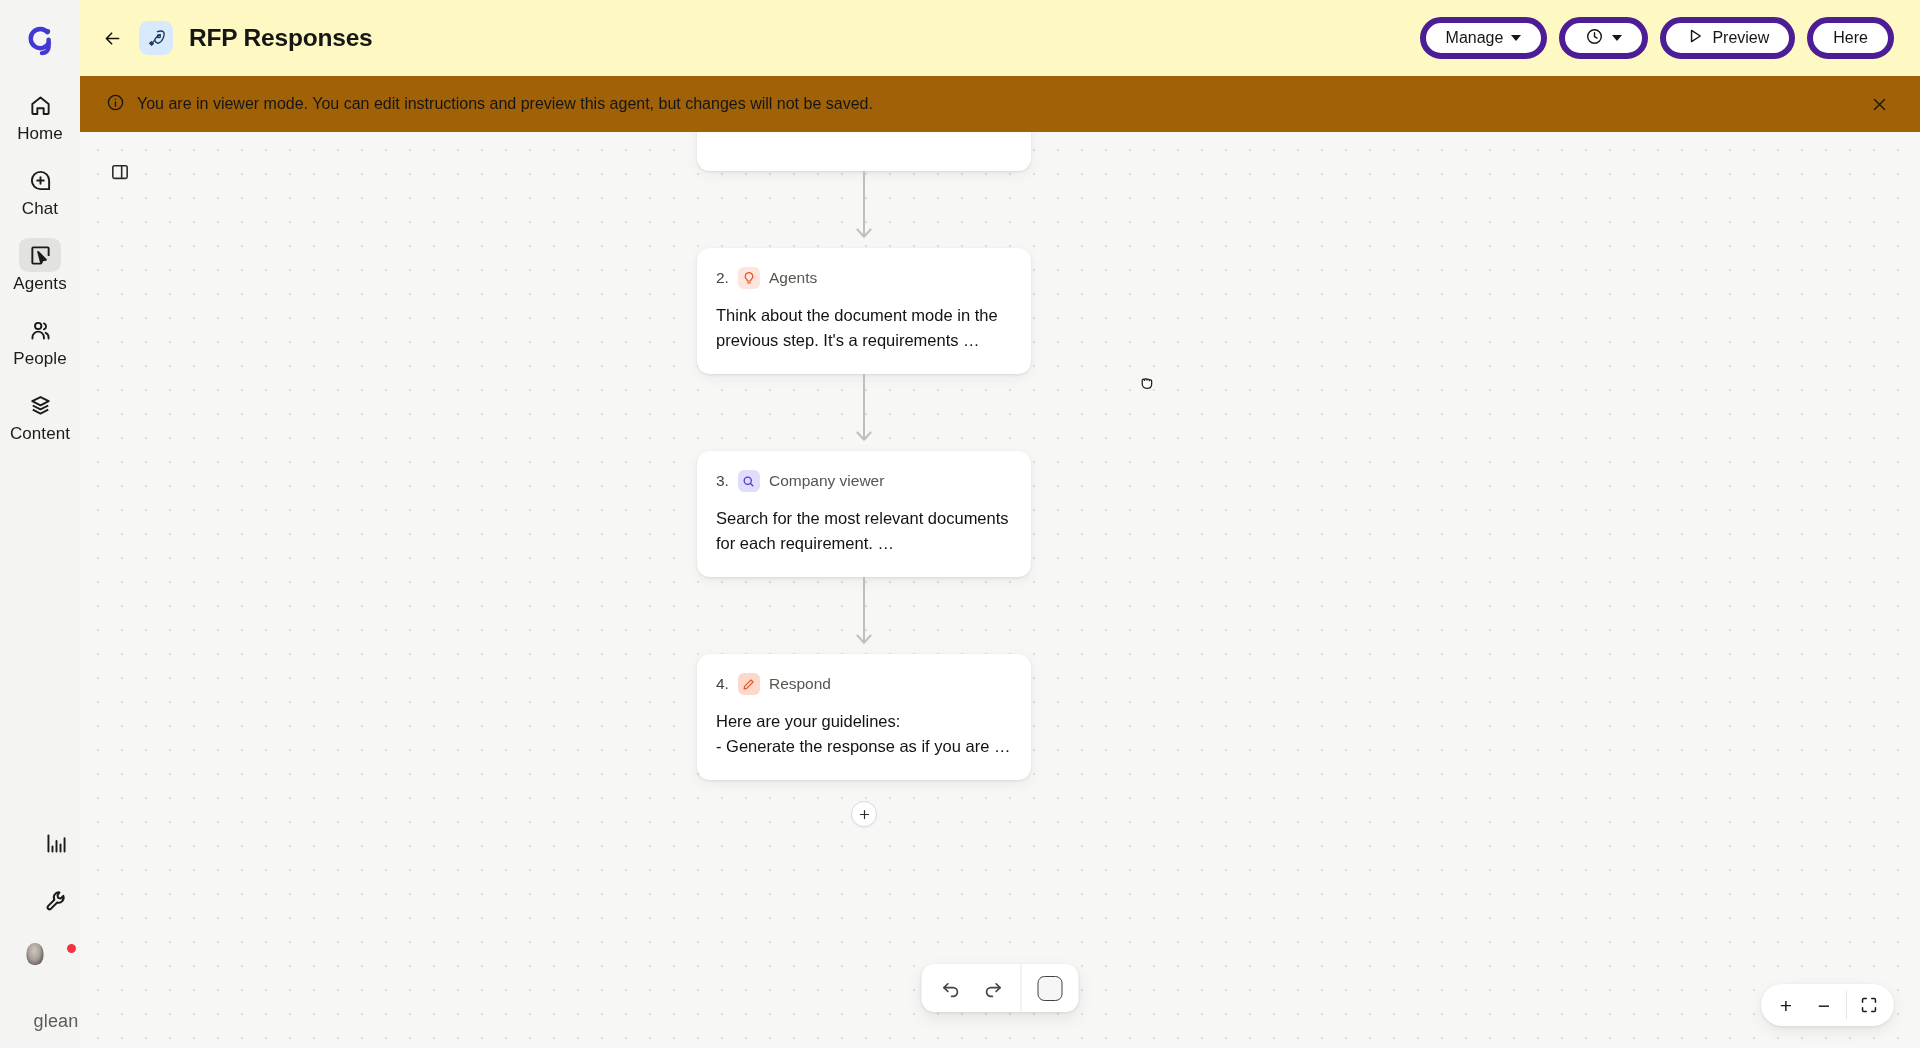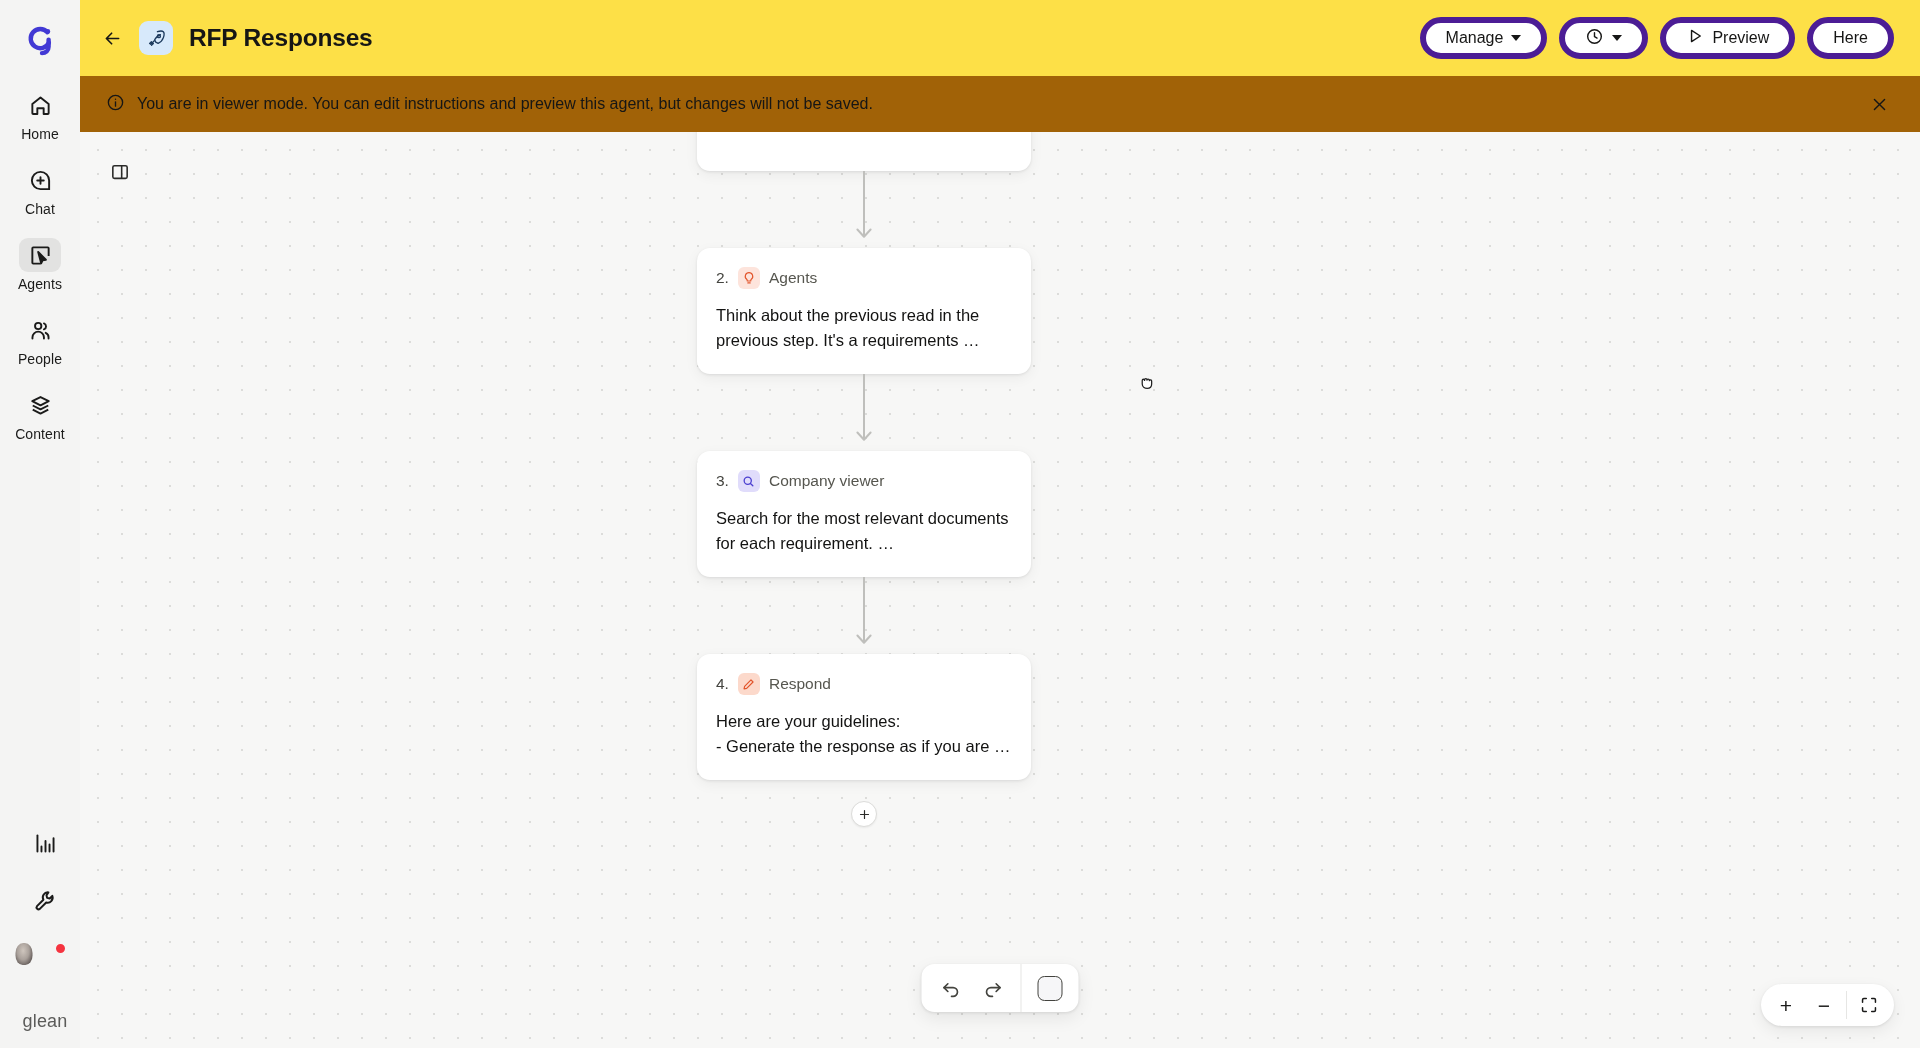--- a/index.html
+++ b/index.html
@@ -25,25 +25,25 @@
   .rail-item {
     width: 64px; display: flex; flex-direction: column; align-items: center;
     cursor: pointer; padding: 2px 0 0 0;
   }
   .rail-icon-wrap {
     width: 42px; height: 34px; border-radius: 9px;
     display: flex; align-items: center; justify-content: center;
   }
   .rail-item.active .rail-icon-wrap { background: #e2e2e1; }
   .rail-label {
-    font-size: 14px; color: #1b1b1a; margin-top: 5px;
+    font-size: 17px; color: #1b1b1a; margin-top: 5px;
     letter-spacing: .1px; line-height: 14px;
   }
   .rail-bottom {
-    position: absolute; bottom: 0; left: 5px; width: 80px;
+    position: absolute; bottom: 0; left: 16px; width: 80px;
     display: flex; flex-direction: column; align-items: center; gap: 26px;
     padding-bottom: 16px;
   }
   .rail-bottom-icon { width: 32px; height: 32px; display:flex; align-items:center; justify-content:center; cursor:pointer;}
   .avatar-wrap { position: relative; width: 42px; height: 42px; cursor: pointer; }
   .avatar {
     width: 42px; height: 42px; border-radius: 50%;
     background: radial-gradient(circle at 50% 38%, #8d8d8d 0%, #565656 26%, #1d1d1d 58%, #0b0b0b 100%);
     overflow: hidden; position: relative;
   }
@@ -56,21 +56,21 @@
     position: absolute; top: -1px; right: -1px; width: 13px; height: 13px;
     border-radius: 50%; background: #f5333f; border: 2px solid #f4f4f3;
   }
   .wordmark { font-size: 18px; color: #5b5b59; letter-spacing: .2px; font-weight: 400; }
 
   
   .right { flex: 1; display: flex; flex-direction: column; height: 1048px; position: relative; }
 
   
   .header {
-    height: 76px; background: #fde047; display: flex; align-items: center;
+    height: 76px; background: #fef9c3; display: flex; align-items: center;
     padding: 0 26px 0 14px; flex: 0 0 76px;
   }
   .back-btn {
     width: 36px; height: 36px; border-radius: 8px; background: transparent;
     border: none; display: flex; align-items: center; justify-content: center; cursor: pointer;
   }
   .title-badge {
     width: 34px; height: 34px; border-radius: 9px; background: #d7e9fb;
     display: flex; align-items: center; justify-content: center; margin-left: 9px;
   }
@@ -348,21 +348,21 @@
           <div class="card-head">
             <span class="card-num">2.</span>
             <span class="step-icon icon-think">
               <svg width="14" height="14" viewBox="0 0 24 24" fill="none" stroke="#e2552c" stroke-width="2" stroke-linecap="round" stroke-linejoin="round">
                 <path d="M12 2.8a6.4 6.4 0 0 0-4 11.4c.7.6 1 1.4 1 2.3v.7h6v-.7c0-.9.3-1.7 1-2.3A6.4 6.4 0 0 0 12 2.8Z"></path>
                 <path d="M10 20.4h4"></path>
               </svg>
             </span>
             <span class="card-kind">Agents</span>
           </div>
-          <div class="card-body">Think about the previous read in the previous step. It's a requirements …</div>
+          <div class="card-body">Think about the document mode in the previous step. It's a requirements …</div>
         </div>
 
         <div class="connector">
           <svg width="24" height="77" viewBox="0 0 24 77" fill="none" stroke="#bfbfbc" stroke-width="2">
             <path d="M12 0v64"></path>
             <path d="m5.4 58.5 6.6 7.2 6.6-7.2" stroke-linecap="round" stroke-linejoin="round"></path>
           </svg>
         </div>
 
         <div class="card">

